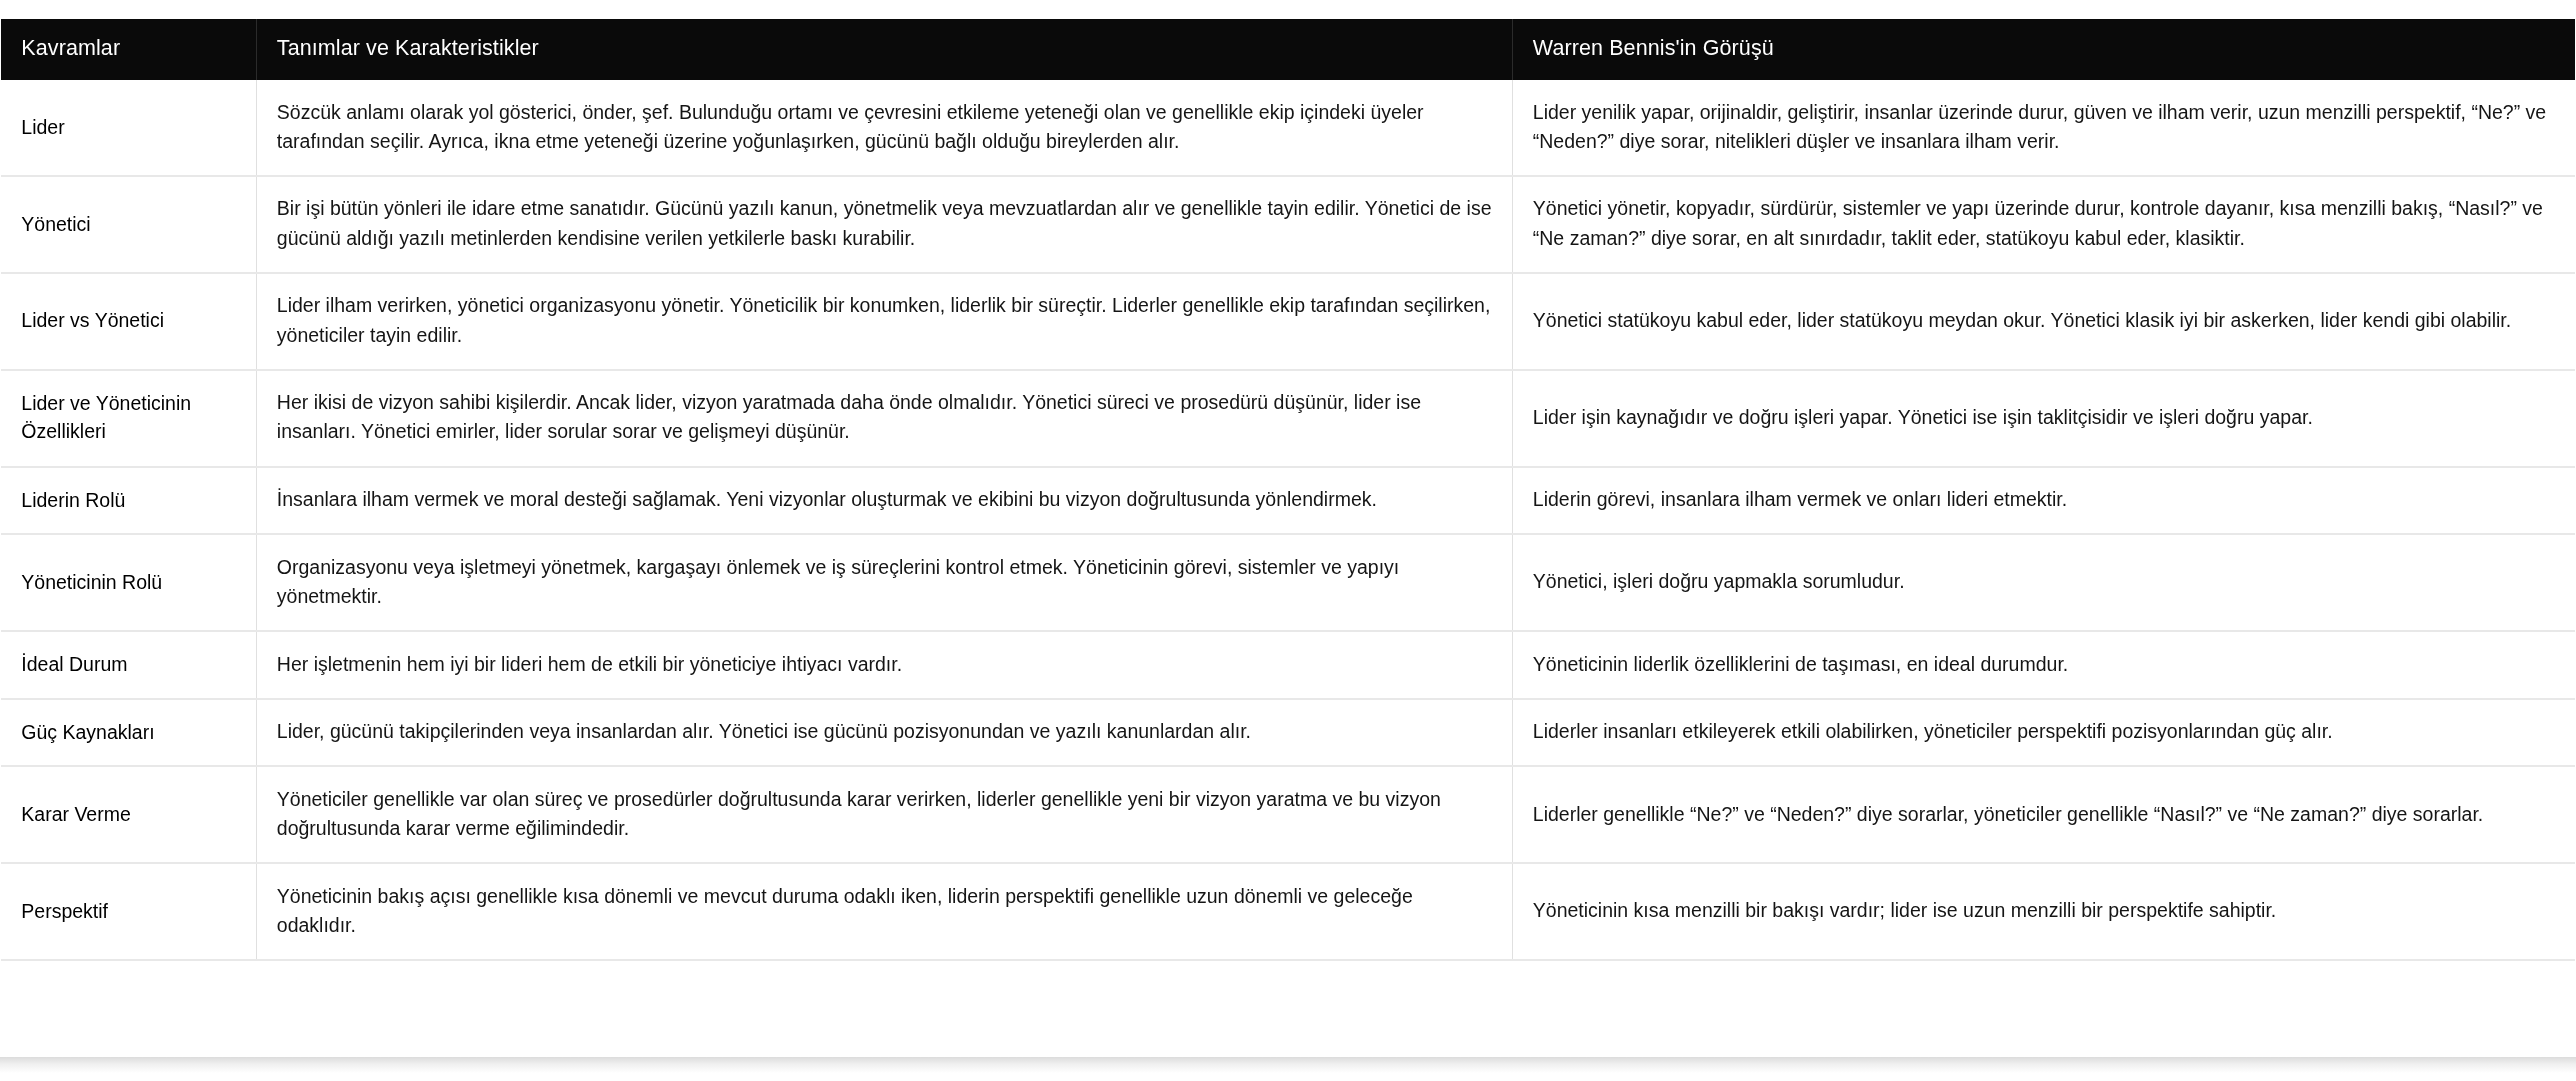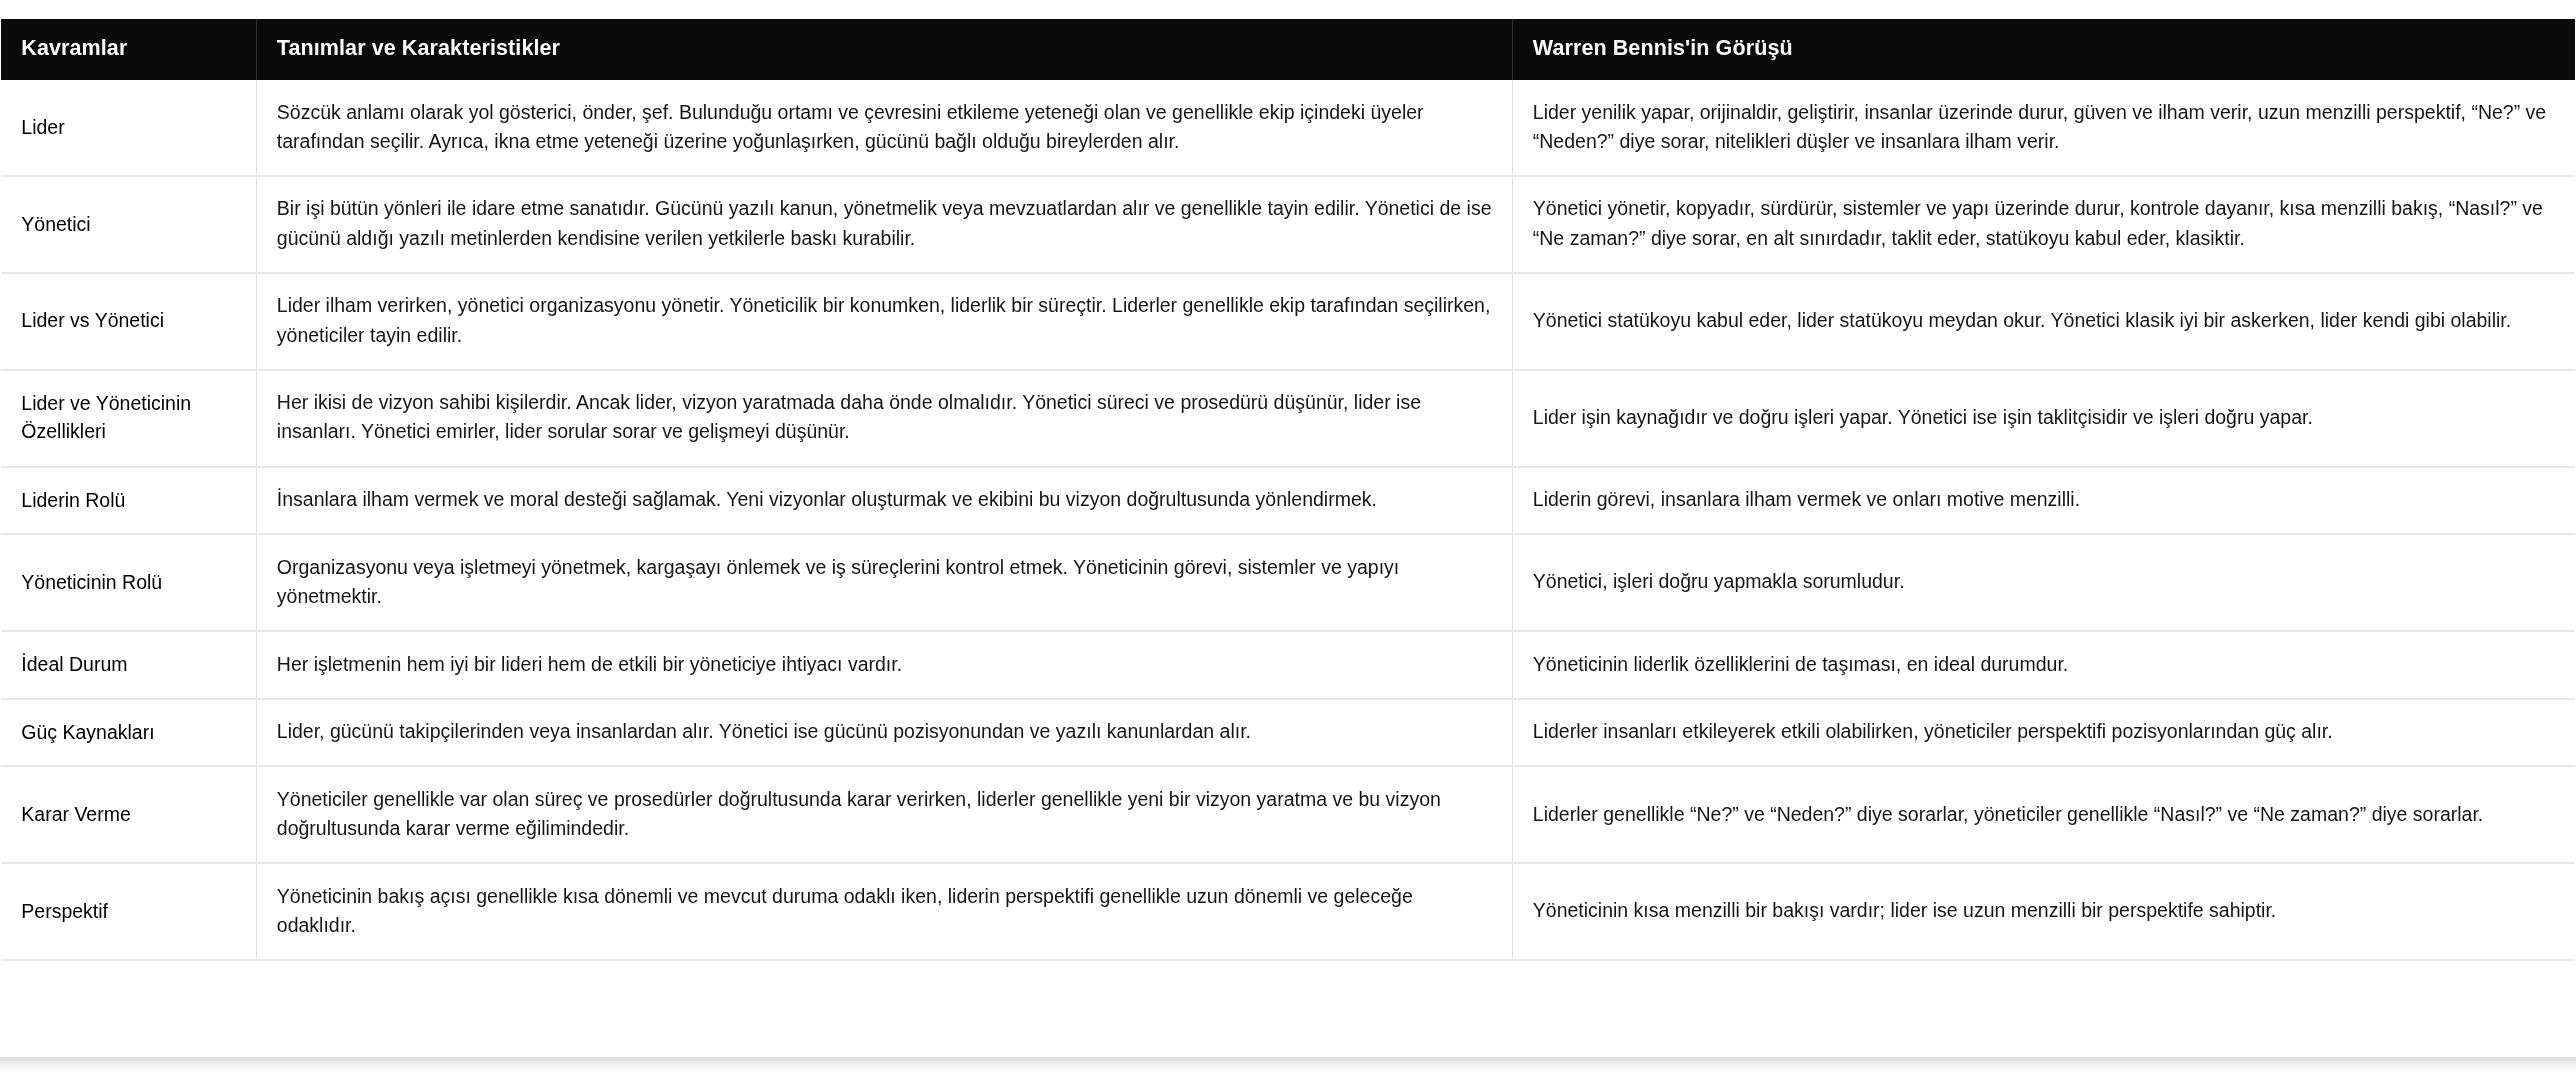--- a/index.html
+++ b/index.html
@@ -39,21 +39,21 @@
 
   table.compare col.c-concept { width: 255px; }
   table.compare col.c-def     { width: 1256px; }
   table.compare col.c-bennis  { width: 1063px; }
 
   thead th {
     background: #0a0a0a;
     color: #ffffff;
     text-align: left;
     font-size: 21.5px;
-    font-weight: bold;
+    font-weight: normal;
     letter-spacing: 0.1px;
     padding: 17.4px 20px 19px 20px;
     vertical-align: middle;
     border-right: 1.3px solid #2b2b2b;
     line-height: 1.15;
   }
   thead th:last-child { border-right: none; }
 
   tbody td {
     font-size: 19.5px;
@@ -126,21 +126,21 @@
 
         <tr>
           <td class="concept">Lider ve Yöneticinin Özellikleri</td>
           <td class="definition">Her ikisi de vizyon sahibi kişilerdir. Ancak lider, vizyon yaratmada daha önde olmalıdır. Yönetici süreci ve prosedürü düşünür, lider ise insanları. Yönetici emirler, lider sorular sorar ve gelişmeyi düşünür.</td>
           <td class="bennis">Lider işin kaynağıdır ve doğru işleri yapar. Yönetici ise işin taklitçisidir ve işleri doğru yapar.</td>
         </tr>
 
         <tr>
           <td class="concept">Liderin Rolü</td>
           <td class="definition">İnsanlara ilham vermek ve moral desteği sağlamak. Yeni vizyonlar oluşturmak ve ekibini bu vizyon doğrultusunda yönlendirmek.</td>
-          <td class="bennis">Liderin görevi, insanlara ilham vermek ve onları motive menzilli.</td>
+          <td class="bennis">Liderin görevi, insanlara ilham vermek ve onları lideri etmektir.</td>
         </tr>
 
         <tr>
           <td class="concept">Yöneticinin Rolü</td>
           <td class="definition">Organizasyonu veya işletmeyi yönetmek, kargaşayı önlemek ve iş süreçlerini kontrol etmek. Yöneticinin görevi, sistemler ve yapıyı yönetmektir.</td>
           <td class="bennis">Yönetici, işleri doğru yapmakla sorumludur.</td>
         </tr>
 
         <tr>
           <td class="concept">İdeal Durum</td>

